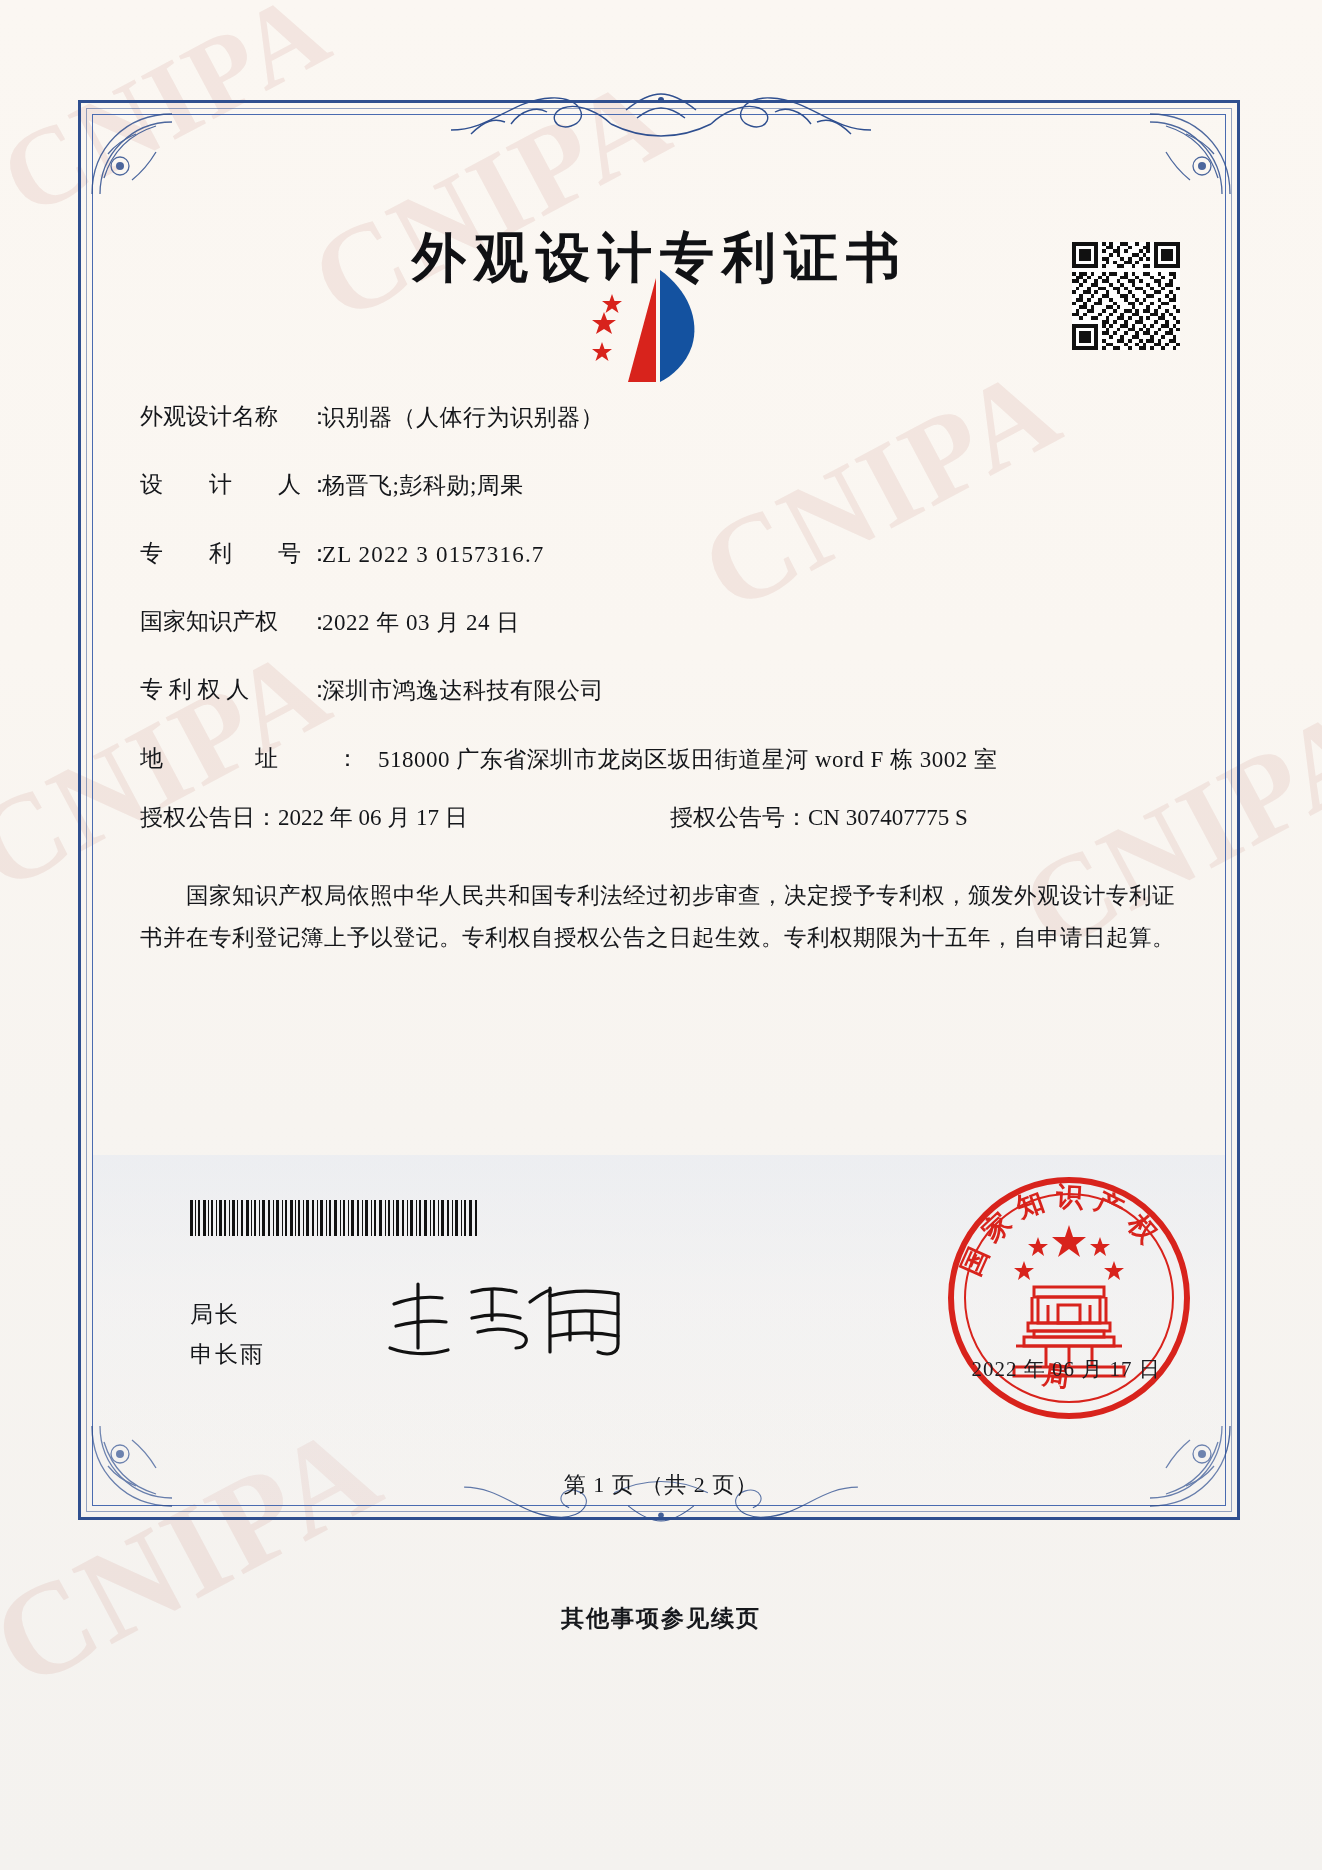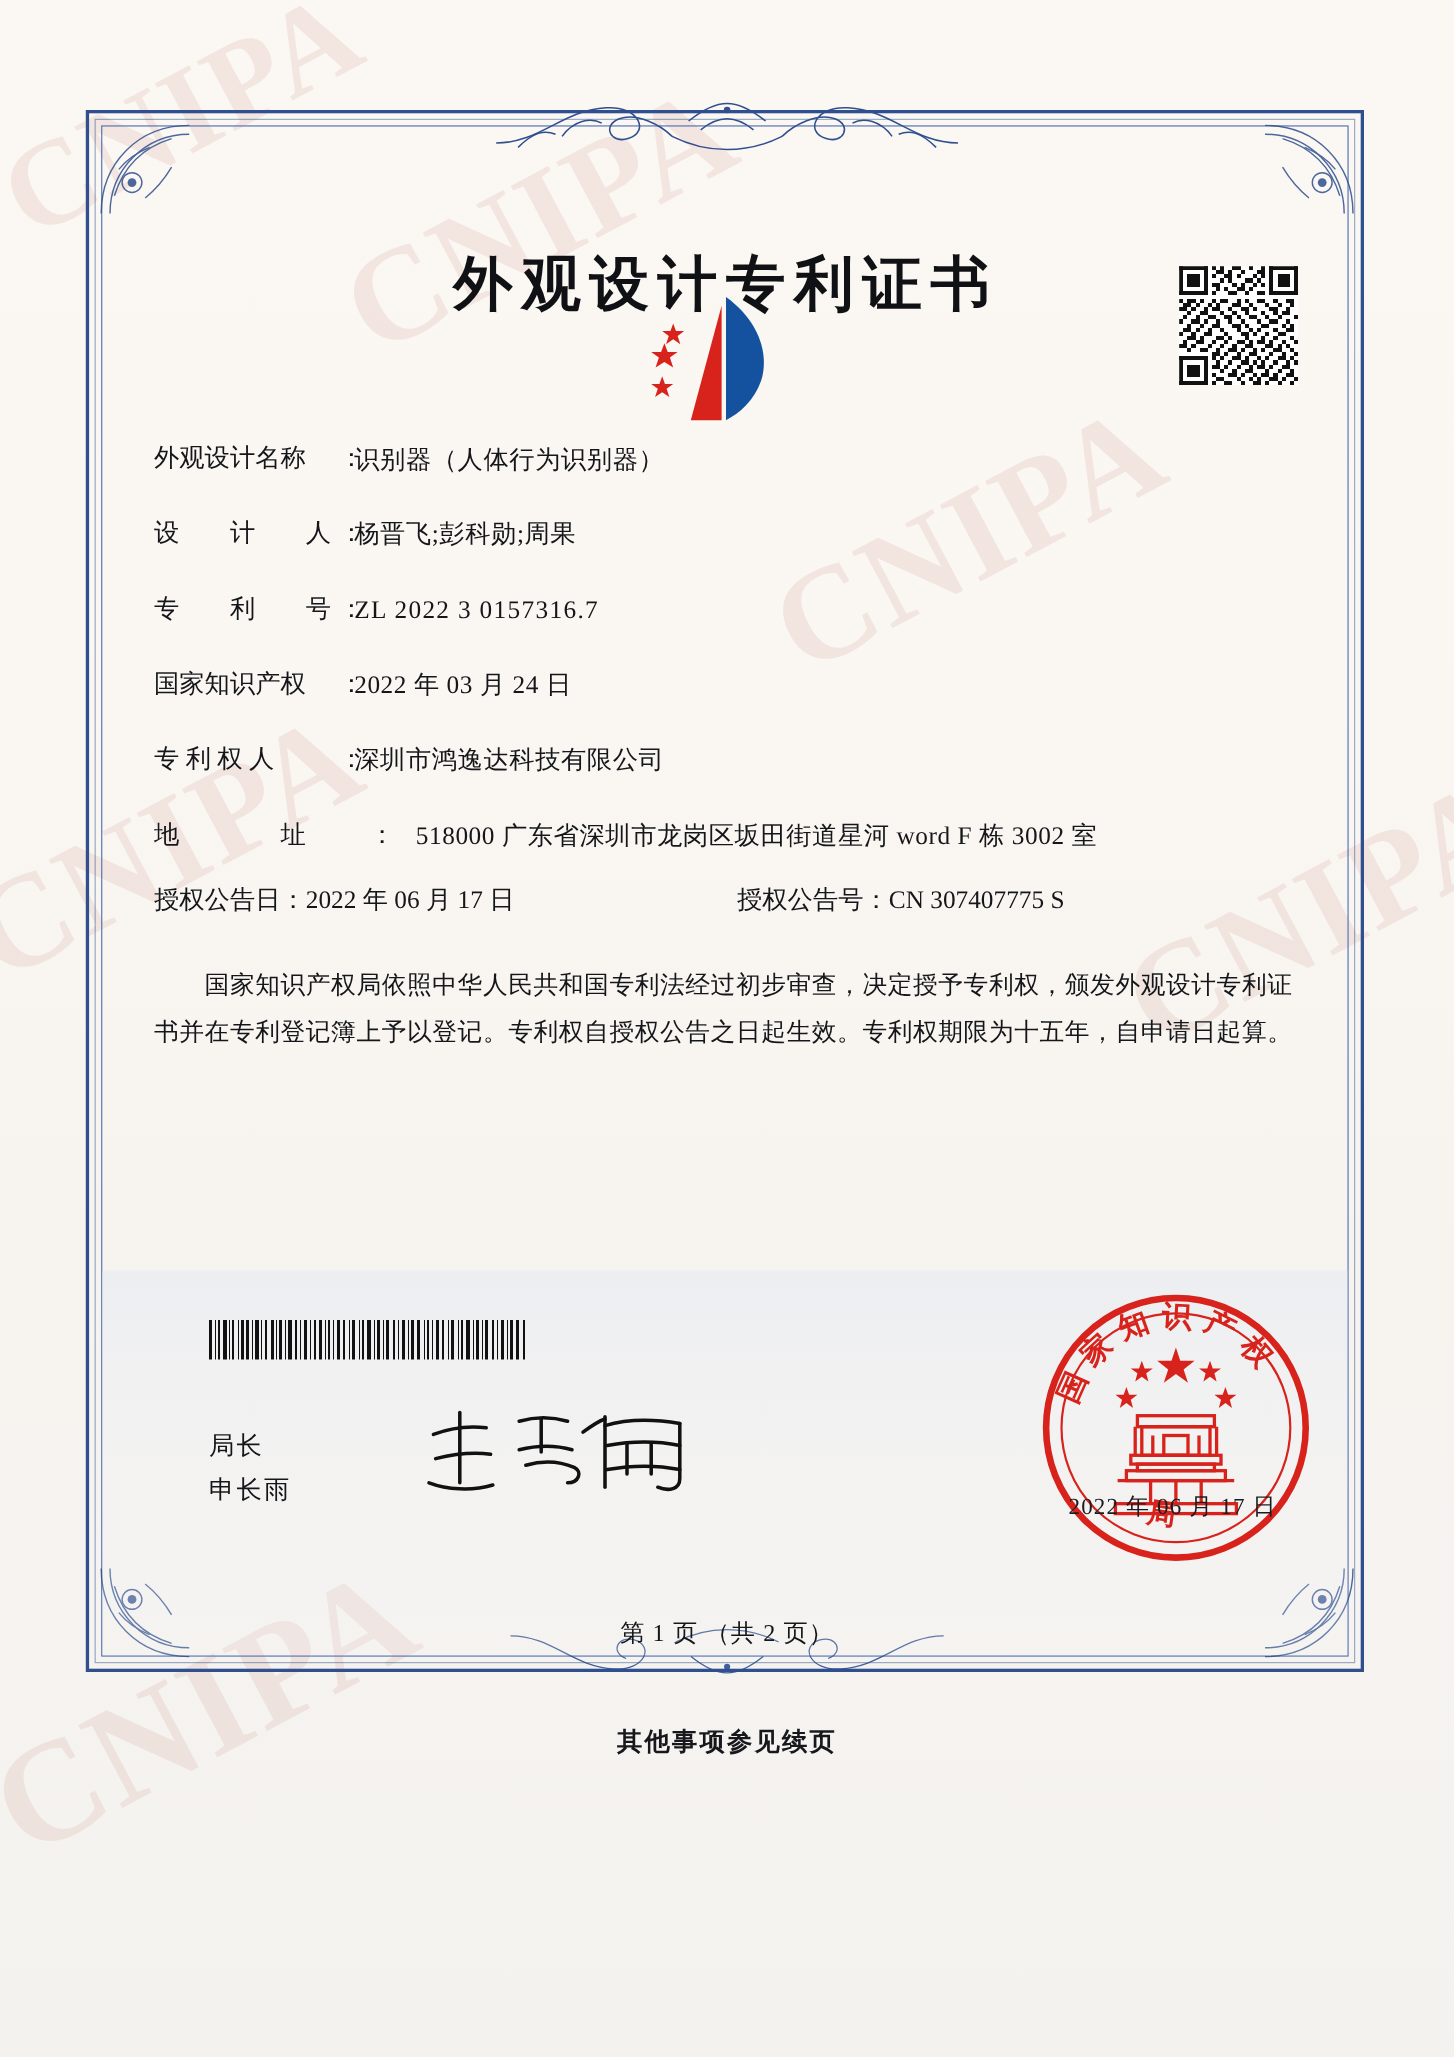--- a/index.html
+++ b/index.html
@@ -253,21 +253,21 @@
     text-align: center;
     font-size: 22px;
     color: #14161a;
     letter-spacing: 1px;
   }
 
   .footer-note {
     position: absolute;
     left: 0;
     right: 0;
-    top: 1568px;
+    top: 1603px;
     text-align: center;
     font-size: 23px;
     font-weight: 700;
     color: #16181c;
     letter-spacing: 2px;
   }
 </style>
 </head>
 <body>
 

